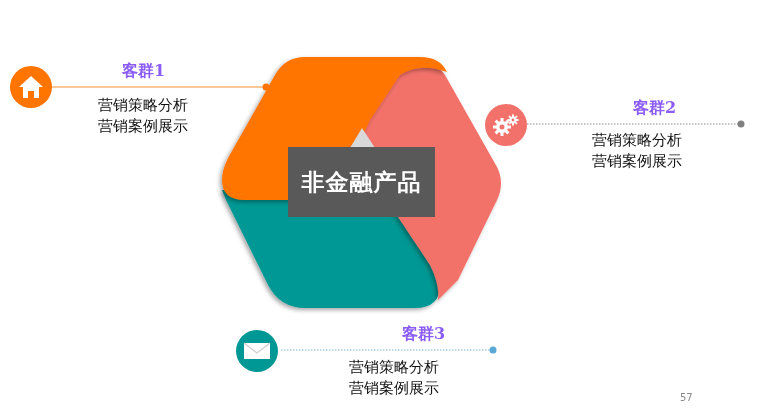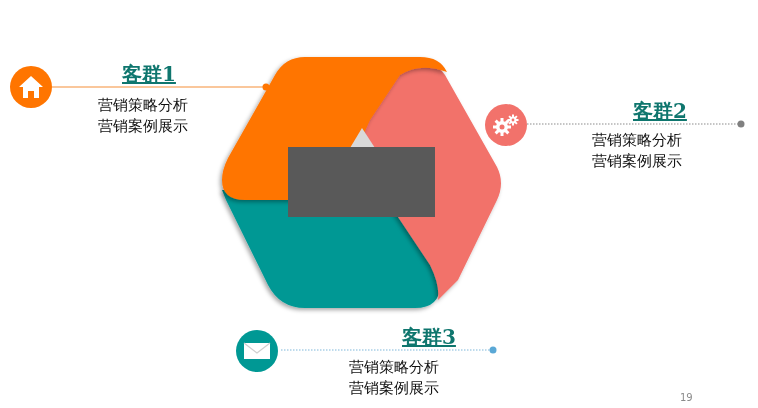--- a/index.html
+++ b/index.html
@@ -4,21 +4,21 @@
   <style>
     html, body { margin: 0; padding: 0; }
     body {
       width: 758px; height: 408px; background: #ffffff;
       position: relative; overflow: hidden;
       font-family: "DejaVu Sans", "Liberation Sans", sans-serif;
     }
     svg.hex { position: absolute; left: 0; top: 0; }
     .title {
       position: absolute; font-family: "DejaVu Serif", "Liberation Serif", serif;
-      font-weight: bold; font-size: 20px; color: #0f766e; white-space: nowrap; text-decoration: underline;
+      font-weight: bold; font-size: 16px; color: #8b5cf6; white-space: nowrap;
     }
     .desc {
       position: absolute; font-size: 15px; color: #111; line-height: 21px;
       text-align: right; white-space: nowrap;
     }
     .circle-icon {
       position: absolute; width: 42px; height: 42px; border-radius: 50%;
       display: flex; align-items: center; justify-content: center;
     }
     .center-box {
@@ -53,20 +53,21 @@
   <circle cx="266" cy="87" r="3.5" fill="#FF7500"></circle>
 
   <line x1="527" y1="124" x2="741" y2="124" stroke="#8C8C8C" stroke-width="1.2" stroke-dasharray="1.5,1.5"></line>
   <circle cx="741" cy="124" r="3.5" fill="#808080"></circle>
 
   <line x1="281" y1="350" x2="493" y2="350" stroke="#7FB8DA" stroke-width="1.2" stroke-dasharray="1.5,1.5"></line>
   <circle cx="493" cy="350" r="3.5" fill="#5AA8D6"></circle>
 </svg>
 
 <div class="center-box">
+  <div>非金融产品</div>
 </div>
 
 <div class="circle-icon" style="left:10px;top:66px;background:#FF7500;">
   <svg width="26" height="24" viewBox="0 0 26 24">
     <path d="M13,1 L25,12 L21,12 L21,23 L16,23 L16,16 L10,16 L10,23 L5,23 L5,12 L1,12 Z" fill="#ffffff"></path>
   </svg>
 </div>
 <div class="title" style="left:122px;top:61px;">客群1</div>
 <div class="desc" style="left:98px;top:95px;">
   <div>营销策略分析</div>
@@ -102,13 +103,13 @@
     <rect x="1" y="2" width="26" height="16" fill="#ffffff"></rect>
     <path d="M1,2 L14,12 L27,2" fill="none" stroke="#cfcfcf" stroke-width="1.2"></path>
   </svg>
 </div>
 <div class="title" style="left:402px;top:324px;">客群3</div>
 <div class="desc" style="left:349px;top:357px;">
   <div>营销策略分析</div>
   <div>营销案例展示</div>
 </div>
 
-<div class="page-num">19</div>
+<div class="page-num">57</div>
 
 </body></html>

